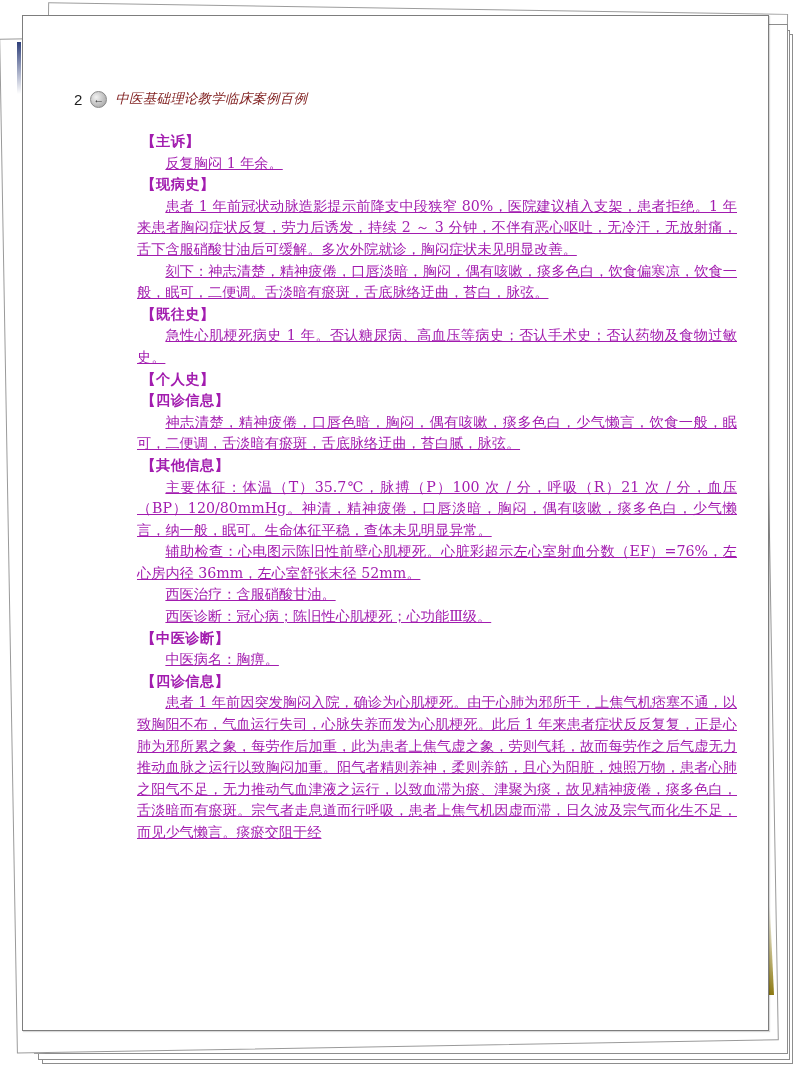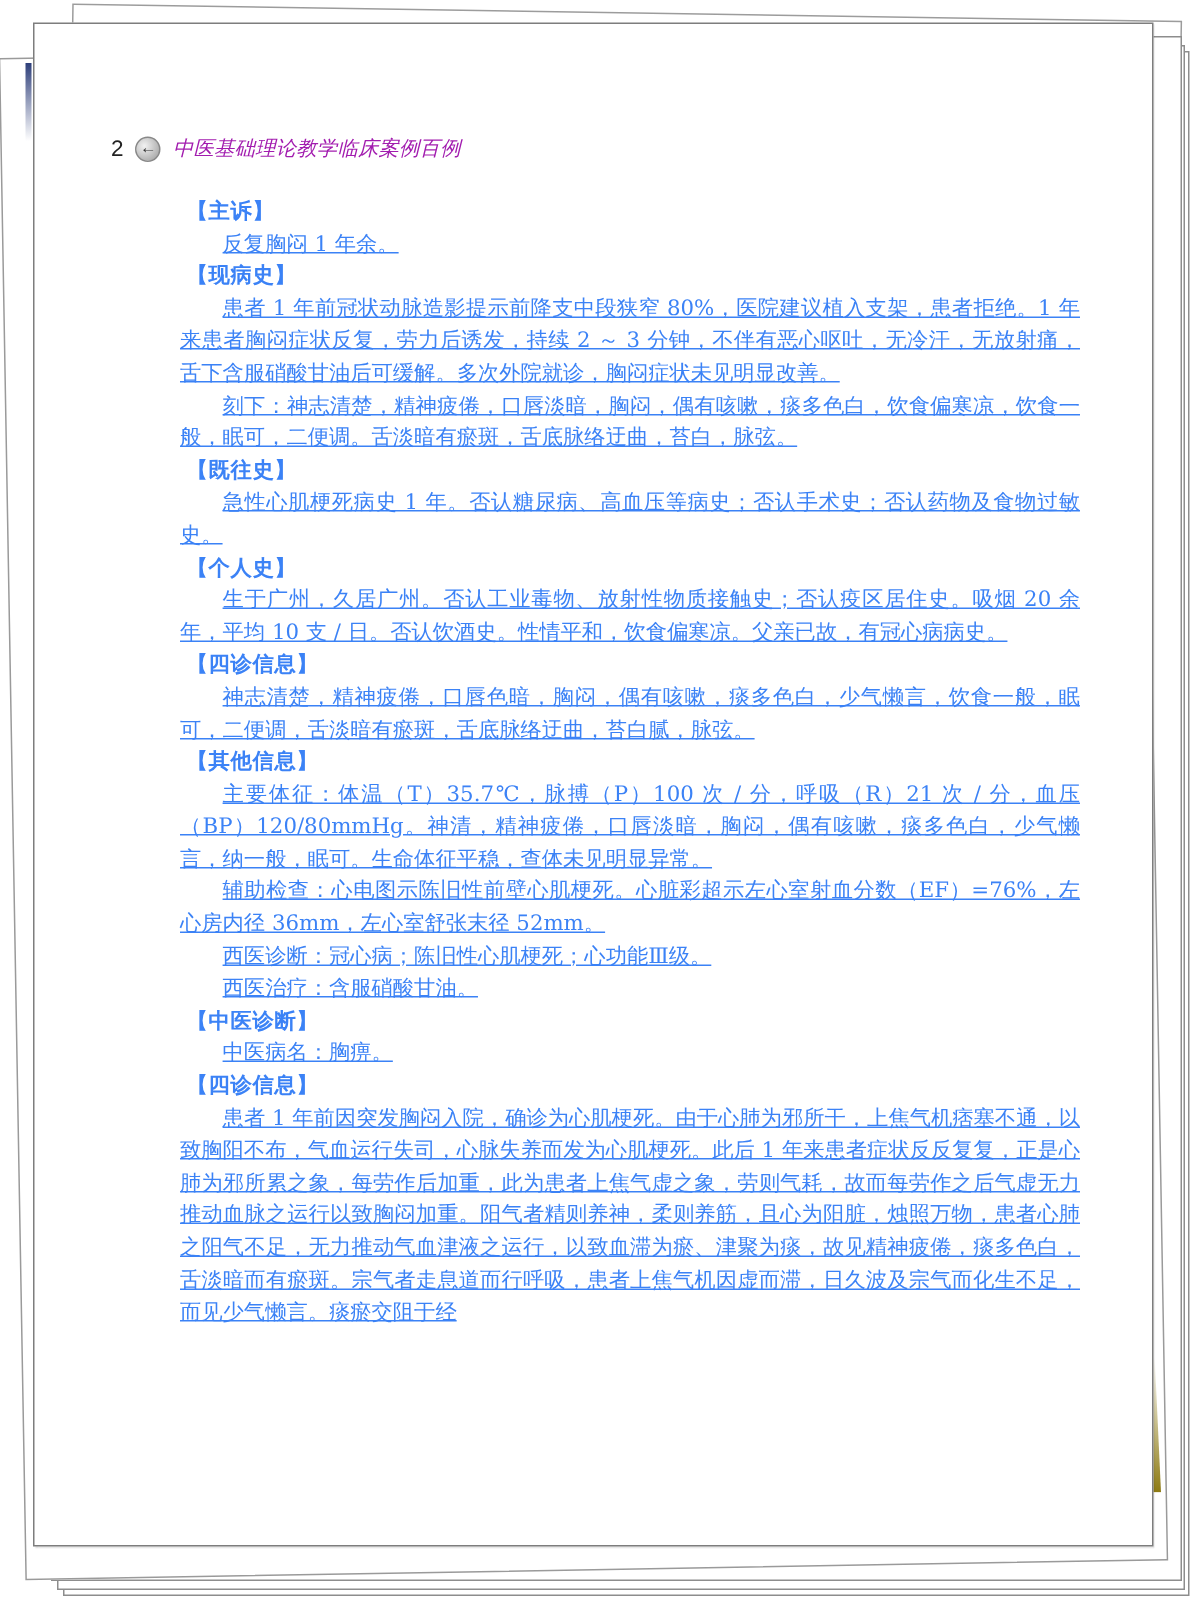--- a/index.html
+++ b/index.html
@@ -9,22 +9,22 @@
     .back2 { left: 34px; top: 24px; width: 754px; height: 1030px; border-color: #8d8d8d; }
     .back3 { left: 38px; top: 30px; width: 752px; height: 1030px; border-color: #8d8d8d; }
     .back4 { left: 42px; top: 34px; width: 751px; height: 1030px; border-color: #8d8d8d; }
     .back-tilt { left: 40px; top: 8px; width: 740px; height: 1035px; transform: rotate(0.9deg); transform-origin: 50% 50%; border-color: #9c9c9c; }
     .band-blue { position: absolute; left: 17px; top: 42px; width: 4px; height: 52px; background: linear-gradient(#2e3f7a, rgba(46,63,122,0)); }
     .band-gold { position: absolute; left: 768px; top: 905px; width: 6px; height: 90px; background: linear-gradient(rgba(140,122,20,0), #8d7a12); clip-path: polygon(0 0, 30% 0, 100% 100%, 0 100%); }
     .page { position: absolute; left: 22px; top: 15px; width: 747px; height: 1016px; background: #fff; border: 1px solid #7d7d7d; box-sizing: border-box; box-shadow: 1px 1px 1px rgba(0,0,0,0.15); }
     .running-head { position: absolute; left: 74px; top: 88px; height: 22px; display: flex; align-items: center; font-family: "Liberation Serif", serif; }
     .page-num { font-family: "Liberation Sans", sans-serif; font-size: 15px; color: #222; margin-right: 8px; }
     .arrow-icon { width: 15px; height: 15px; border-radius: 50%; background: radial-gradient(circle at 35% 35%, #f2f2f2, #9a9a9a); border: 1px solid #888; display: inline-flex; align-items: center; justify-content: center; font-size: 11px; color: #333; margin-right: 8px; line-height: 1; }
-    .book-title { font-family: "DejaVu Sans", sans-serif; font-style: italic; font-size: 13.5px; color: #a21caf; letter-spacing: 0.2px; }
-    .content { position: absolute; left: 120px; top: 131px; width: 600px; font-family: "DejaVu Serif", serif; font-size: 14.2px; line-height: 21.6px; color: #3b82f6; }
+    .book-title { font-family: "DejaVu Sans", sans-serif; font-style: italic; font-size: 13.5px; color: #7f1d1d; letter-spacing: 0.2px; }
+    .content { position: absolute; left: 137px; top: 131px; width: 600px; font-family: "DejaVu Serif", serif; font-size: 14.2px; line-height: 21.6px; color: #a21caf; }
     .content p { margin: 0; text-indent: 2em; text-align: justify; text-decoration: underline; }
     .content .head { margin: 0; font-family: "DejaVu Sans", sans-serif; font-weight: bold; font-size: 14.2px; text-indent: 0.3em; letter-spacing: 0.5px; }
   </style>
 </head>
 <body>
 
 <div class="sheet back-tilt"></div>
 <div class="sheet back4"></div>
 <div class="sheet back3"></div>
 <div class="sheet back2"></div>
@@ -46,29 +46,28 @@
   <p>反复胸闷 1 年余。</p>
 
   <div class="head">【现病史】</div>
   <p>患者 1 年前冠状动脉造影提示前降支中段狭窄 80%，医院建议植入支架，患者拒绝。1 年来患者胸闷症状反复，劳力后诱发，持续 2 ～ 3 分钟，不伴有恶心呕吐，无冷汗，无放射痛，舌下含服硝酸甘油后可缓解。多次外院就诊，胸闷症状未见明显改善。</p>
   <p>刻下：神志清楚，精神疲倦，口唇淡暗，胸闷，偶有咳嗽，痰多色白，饮食偏寒凉，饮食一般，眠可，二便调。舌淡暗有瘀斑，舌底脉络迂曲，苔白，脉弦。</p>
 
   <div class="head">【既往史】</div>
   <p>急性心肌梗死病史 1 年。否认糖尿病、高血压等病史；否认手术史；否认药物及食物过敏史。</p>
 
   <div class="head">【个人史】</div>
-  <p>生于广州，久居广州。否认工业毒物、放射性物质接触史；否认疫区居住史。吸烟 20 余年，平均 10 支 / 日。否认饮酒史。性情平和，饮食偏寒凉。父亲已故，有冠心病病史。</p>
 
   <div class="head">【四诊信息】</div>
   <p>神志清楚，精神疲倦，口唇色暗，胸闷，偶有咳嗽，痰多色白，少气懒言，饮食一般，眠可，二便调，舌淡暗有瘀斑，舌底脉络迂曲，苔白腻，脉弦。</p>
 
   <div class="head">【其他信息】</div>
   <p>主要体征：体温（T）35.7℃，脉搏（P）100 次 / 分，呼吸（R）21 次 / 分，血压（BP）120/80mmHg。神清，精神疲倦，口唇淡暗，胸闷，偶有咳嗽，痰多色白，少气懒言，纳一般，眠可。生命体征平稳，查体未见明显异常。</p>
   <p>辅助检查：心电图示陈旧性前壁心肌梗死。心脏彩超示左心室射血分数（EF）=76%，左心房内径 36mm，左心室舒张末径 52mm。</p>
+  <p>西医治疗：含服硝酸甘油。</p>
   <p>西医诊断：冠心病；陈旧性心肌梗死；心功能Ⅲ级。</p>
-  <p>西医治疗：含服硝酸甘油。</p>
 
   <div class="head">【中医诊断】</div>
   <p>中医病名：胸痹。</p>
 
   <div class="head">【四诊信息】</div>
   <p>患者 1 年前因突发胸闷入院，确诊为心肌梗死。由于心肺为邪所干，上焦气机痞塞不通，以致胸阳不布，气血运行失司，心脉失养而发为心肌梗死。此后 1 年来患者症状反反复复，正是心肺为邪所累之象，每劳作后加重，此为患者上焦气虚之象，劳则气耗，故而每劳作之后气虚无力推动血脉之运行以致胸闷加重。阳气者精则养神，柔则养筋，且心为阳脏，烛照万物，患者心肺之阳气不足，无力推动气血津液之运行，以致血滞为瘀、津聚为痰，故见精神疲倦，痰多色白，舌淡暗而有瘀斑。宗气者走息道而行呼吸，患者上焦气机因虚而滞，日久波及宗气而化生不足，而见少气懒言。痰瘀交阻于经</p>
 </div>
 
 </body></html>

